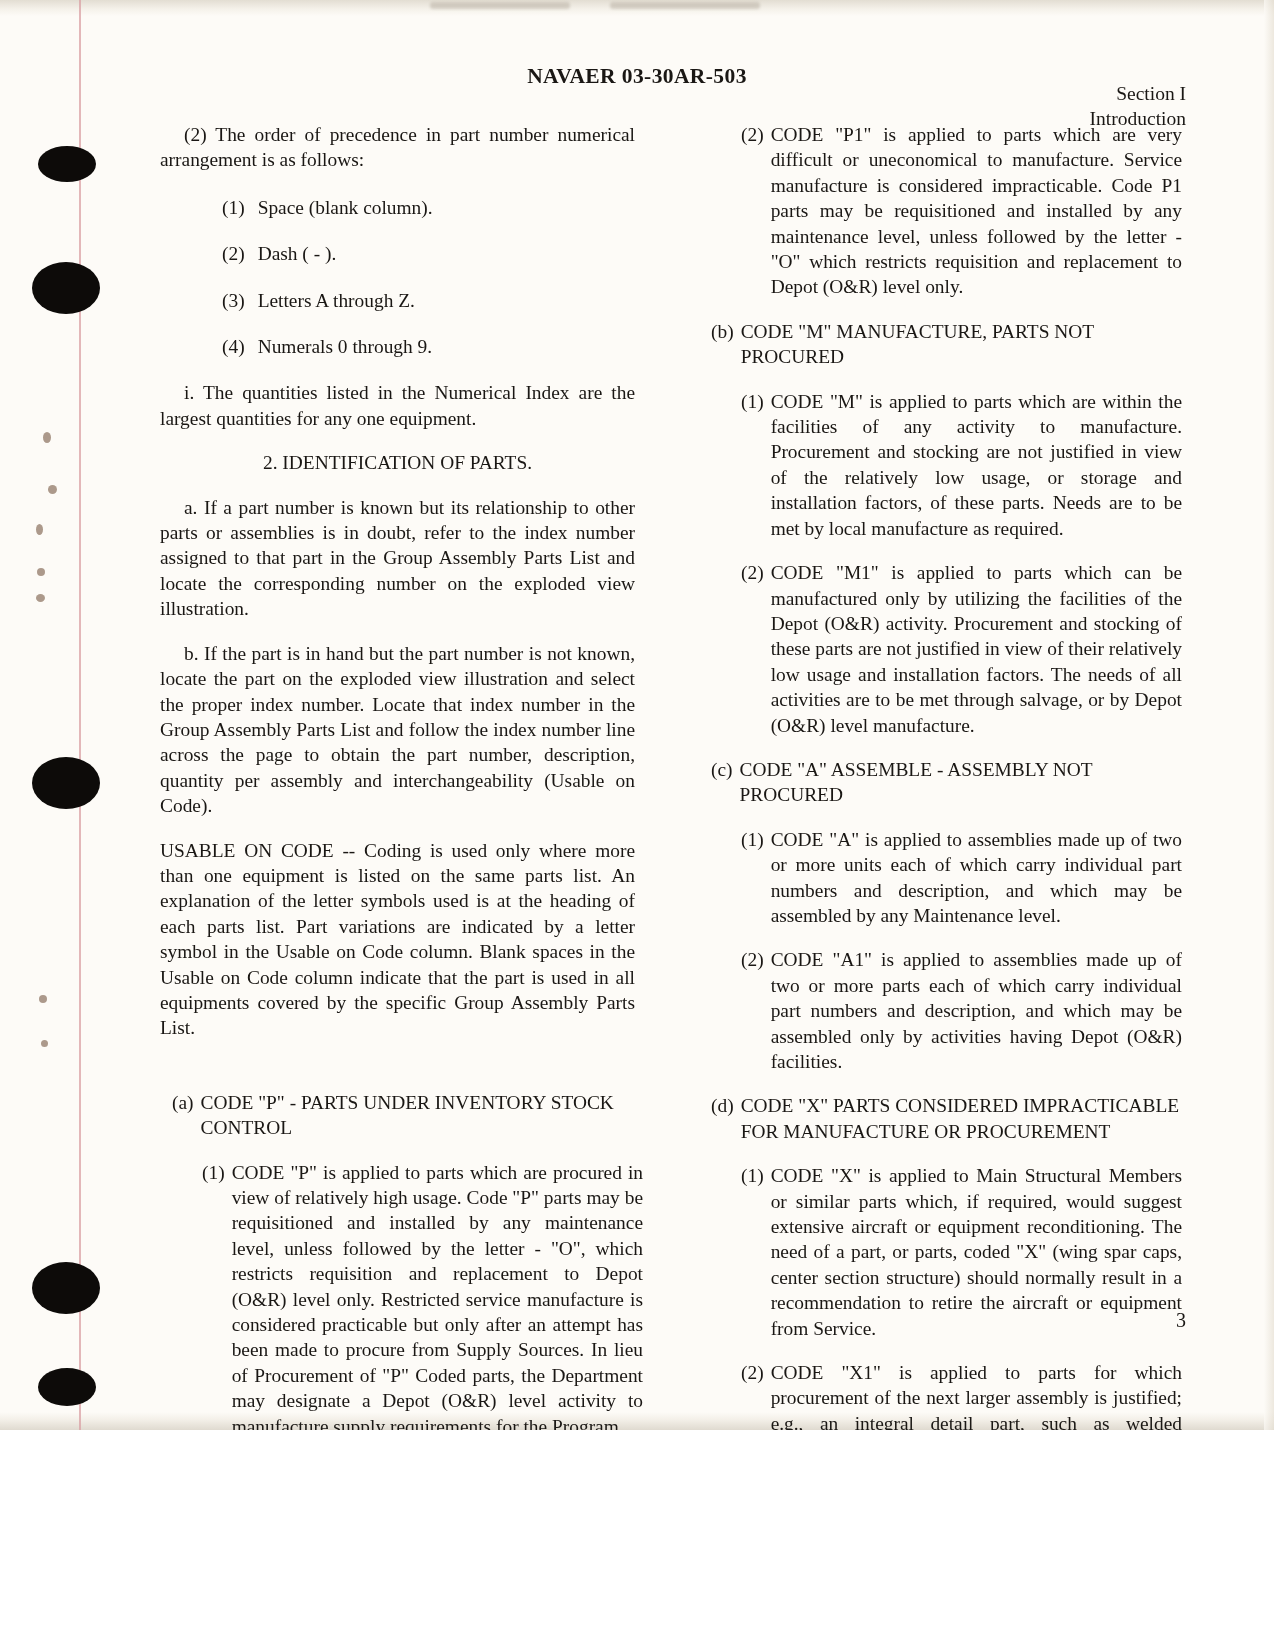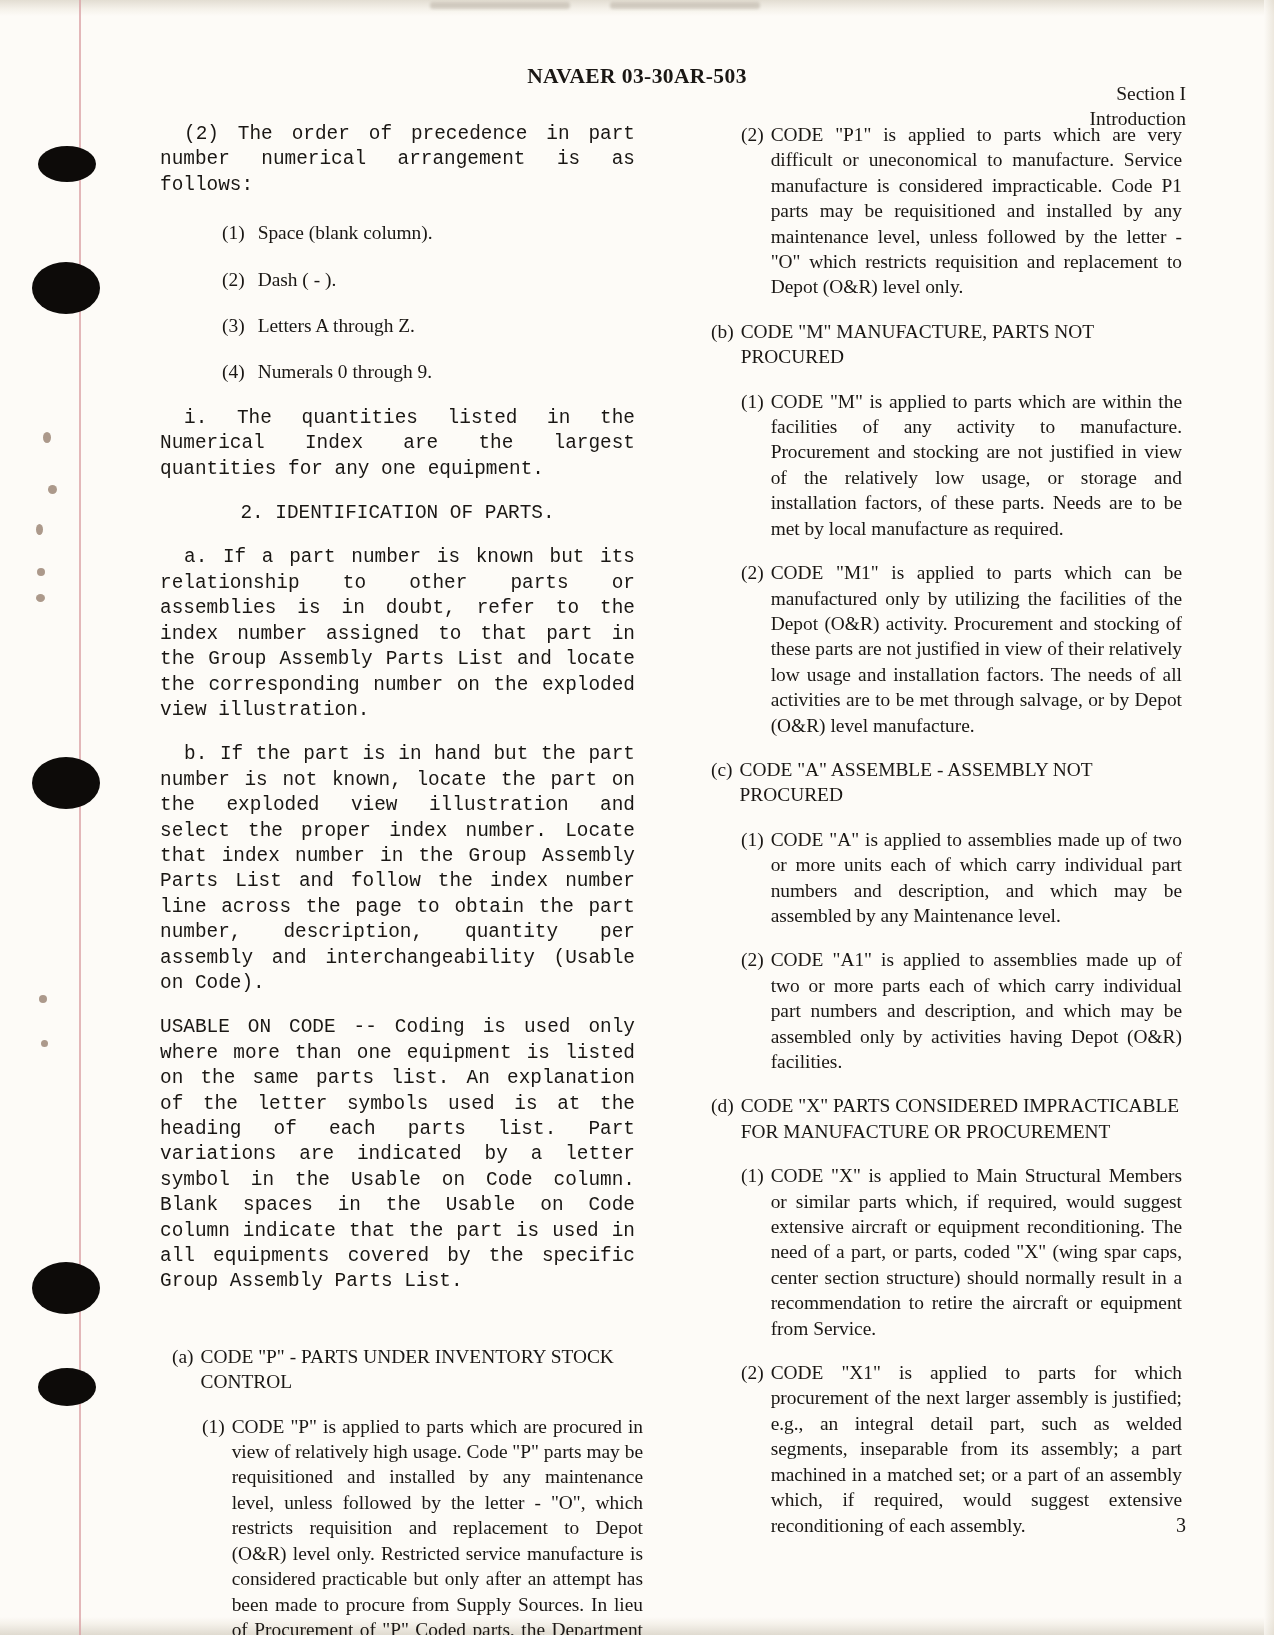--- a/index.html
+++ b/index.html
@@ -3,21 +3,21 @@
 <meta charset="utf-8">
 <style>
   html, body {
     margin: 0;
     padding: 0;
     background: #ffffff;
   }
   .page {
     position: relative;
     width: 1274px;
-    height: 1635px;
+    height: 1430px;
     background: #fdfbf7;
     overflow: hidden;
     font-family: "Liberation Serif", "DejaVu Serif", serif;
     color: #1a1714;
   }
 
   
   .scan-edge-top {
     position: absolute;
     top: 0; left: 0; right: 0;
@@ -109,21 +109,20 @@
   .col {
     width: 483px;
     font-size: 19.4px;
     line-height: 25.4px;
   }
 
   p.body {
     margin: 0 8px 19px 0;
     text-align: justify;
     text-justify: inter-word;
-    font-family: Liberation Mono, monospace;
   }
   p.indent { text-indent: 24px; }
 
   
   .item {
     display: flex;
     margin: 0 0 19px 0;
     align-items: flex-start;
   }
   .item .marker {

